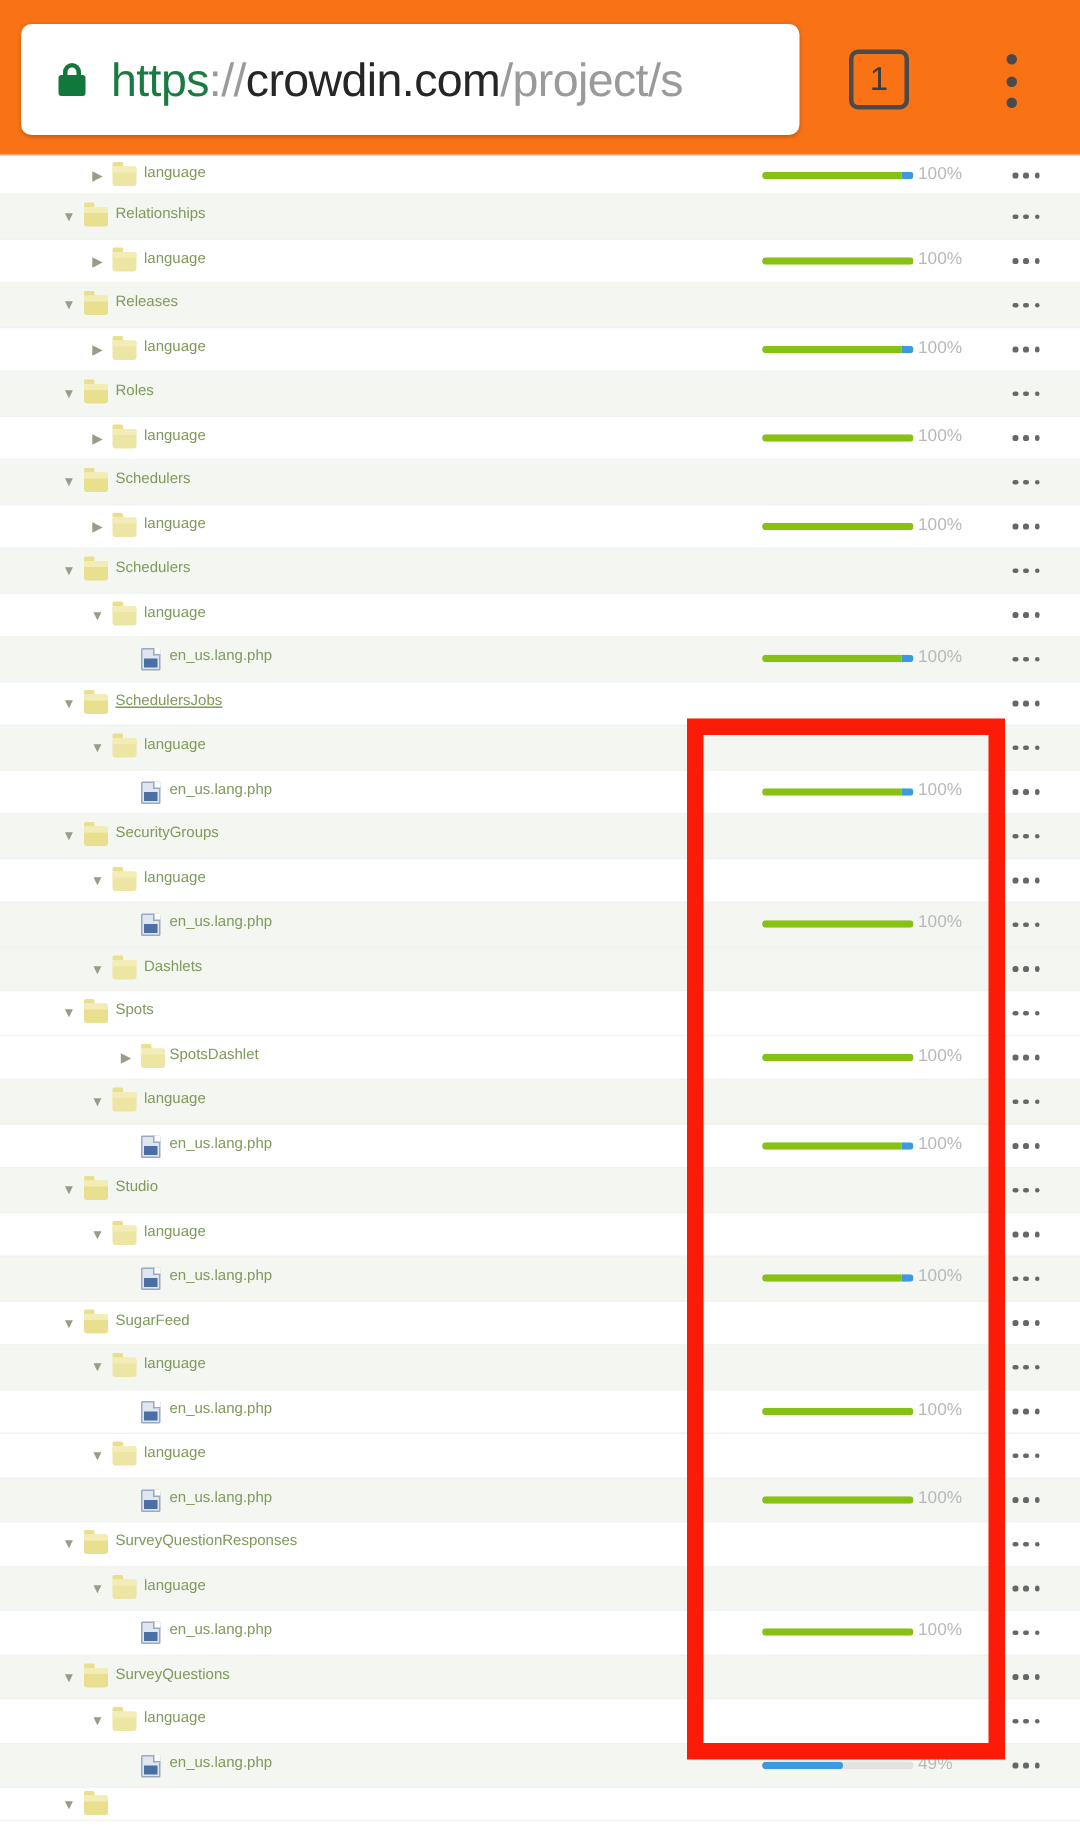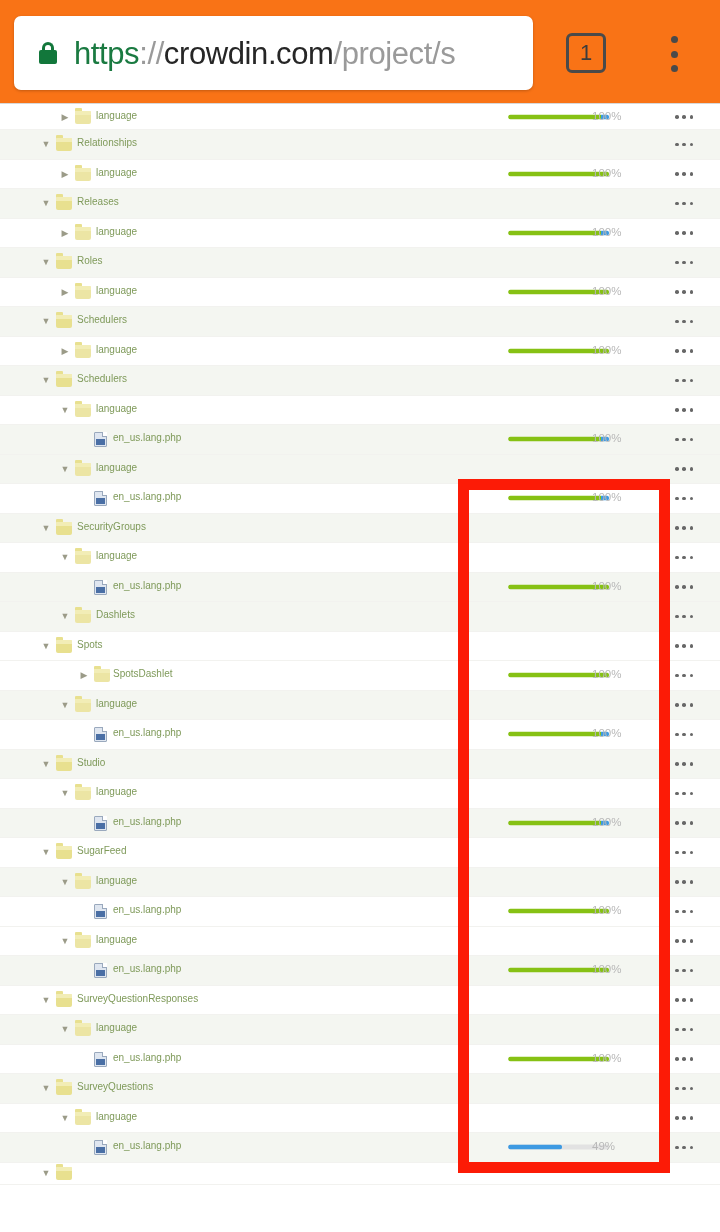--- a/index.html
+++ b/index.html
@@ -235,21 +235,21 @@
     top: 0;
     height: 5px;
     background: #3d9ae2;
   }
   .bar-blue.solo {
     left: 0;
     border-radius: 3px;
   }
   .pct {
     position: absolute;
-    left: 592px;
+    left: 612px;
     top: 50%;
     transform: translateY(-50%);
     font-size: 11.5px;
     color: #b8b8b8;
     line-height: 1;
   }
   .dots {
     position: absolute;
     left: 675px;
     top: 50%;
@@ -441,20 +441,30 @@
           <div class="bar-green" style="width: 93px;"></div>
           <div class="bar-blue" style="left: 93px; width: 8px;"></div>
         </div>
         <span class="pct">100%</span>
         <span class="dots">
           <i></i>
           <i></i>
           <i></i>
         </span>
       </div>
+      <div class="row">
+        <span class="caret open" style="left: 40px; top: 50%; margin-top: -6px;"></span>
+        <span class="folder-icon" style="left: 56px; top: 50%; margin-top: -6px;"></span>
+        <span class="node-label hovered" style="left: 77px; top: 50%; margin-top: -6px;">SchedulersJobs</span>
+        <span class="dots">
+          <i></i>
+          <i></i>
+          <i></i>
+        </span>
+      </div>
       <div class="row alt">
         <span class="caret open" style="left: 59px; top: 50%; margin-top: -6px;"></span>
         <span class="folder-icon light" style="left: 75px; top: 50%; margin-top: -6px;"></span>
         <span class="node-label" style="left: 96px; top: 50%; margin-top: -6px;">language</span>
         <span class="dots">
           <i></i>
           <i></i>
           <i></i>
         </span>
       </div>

